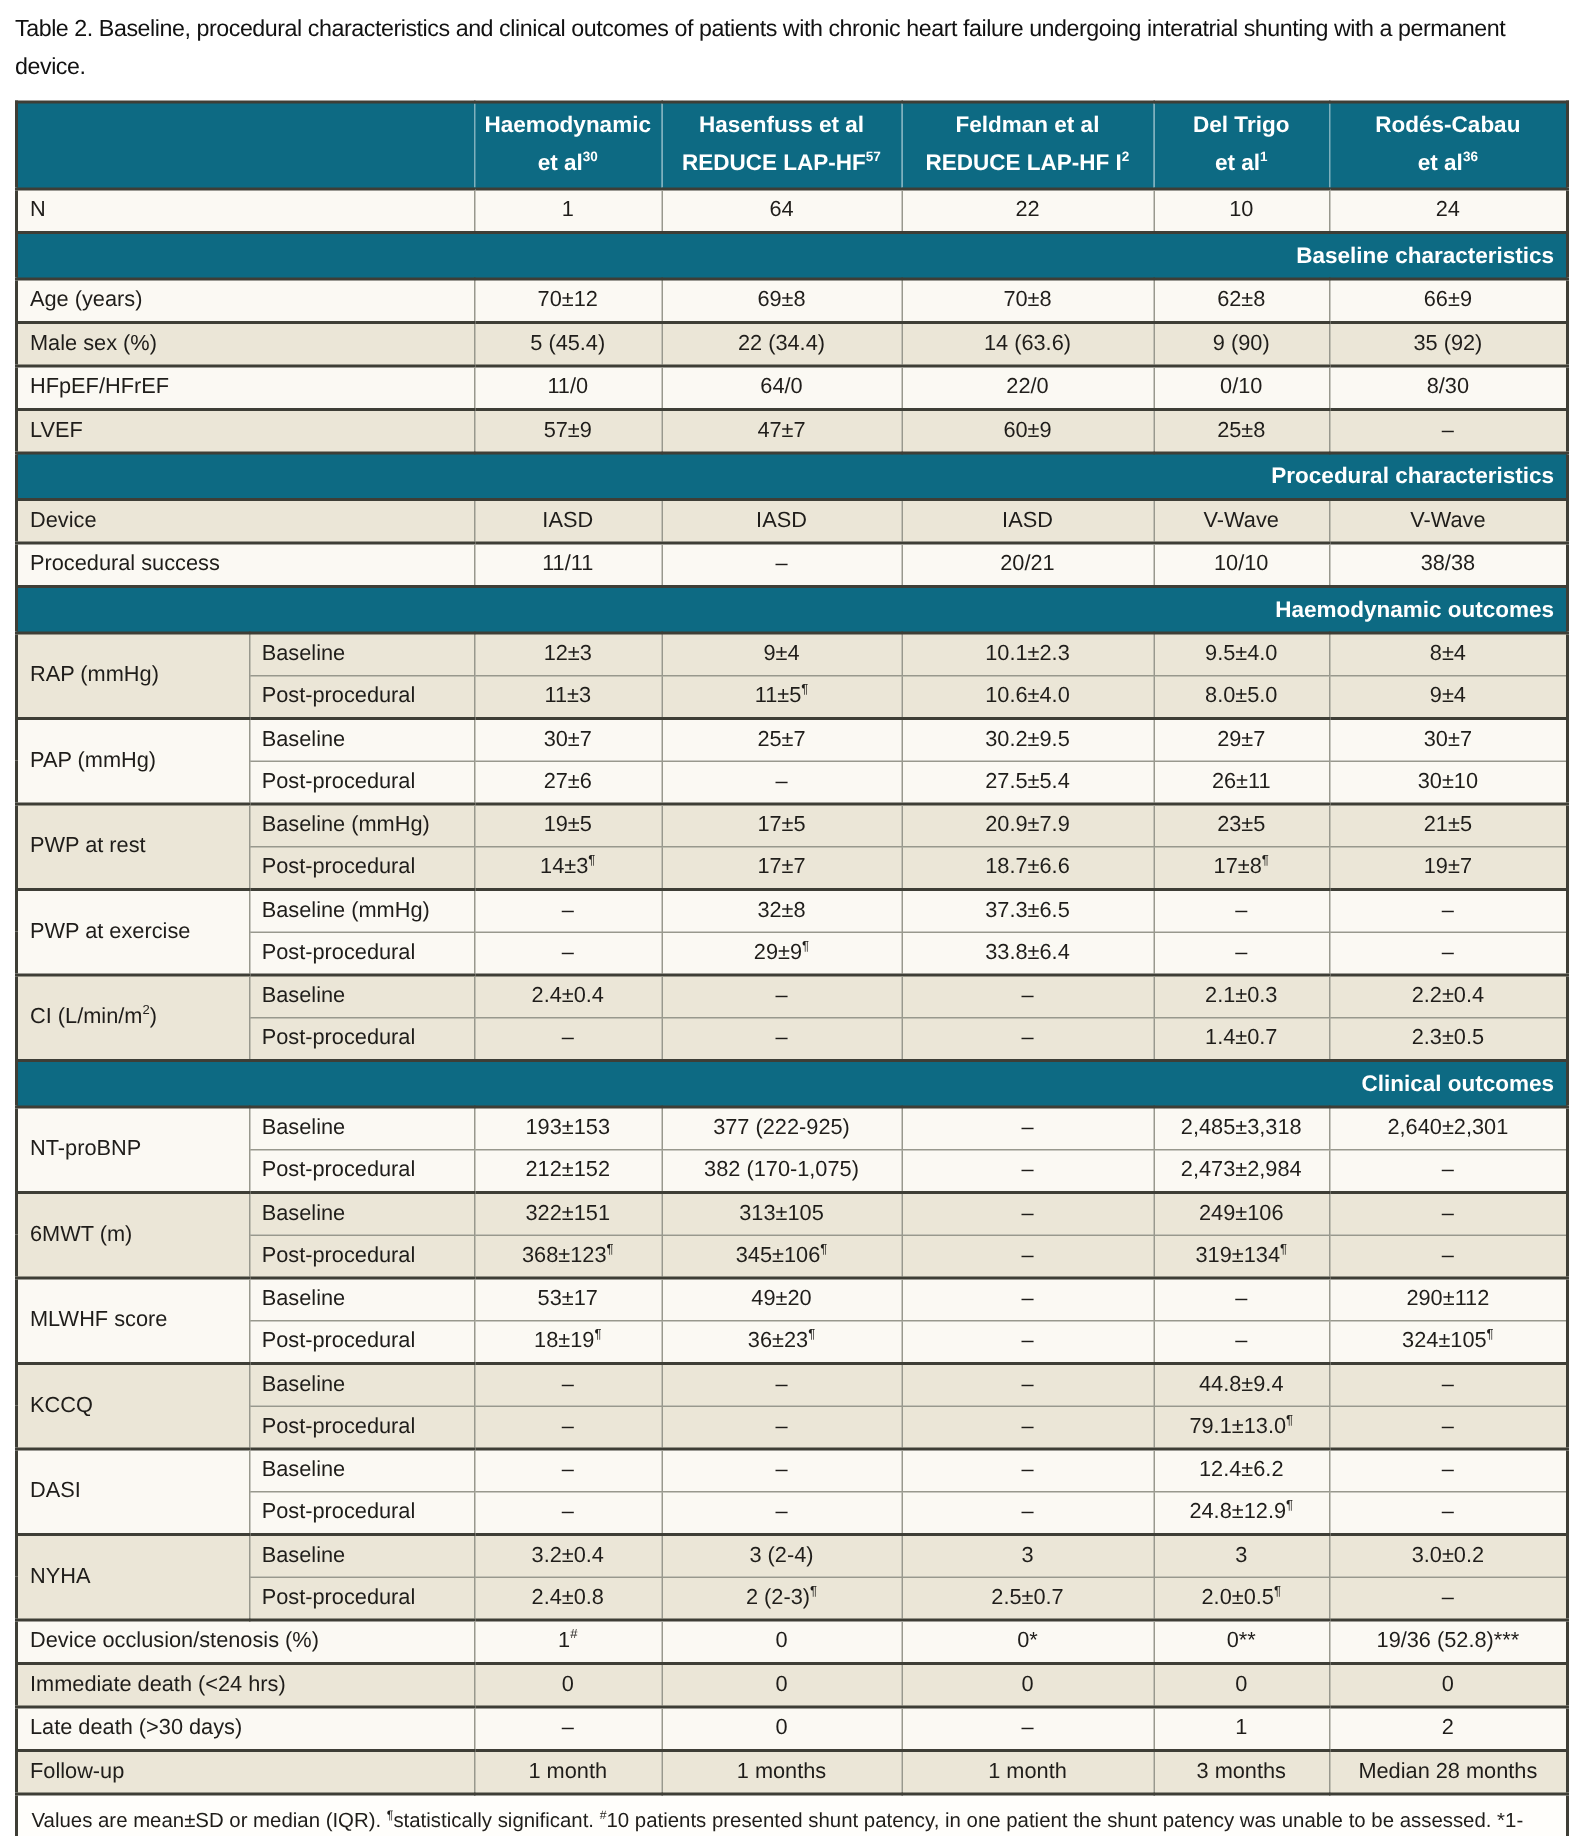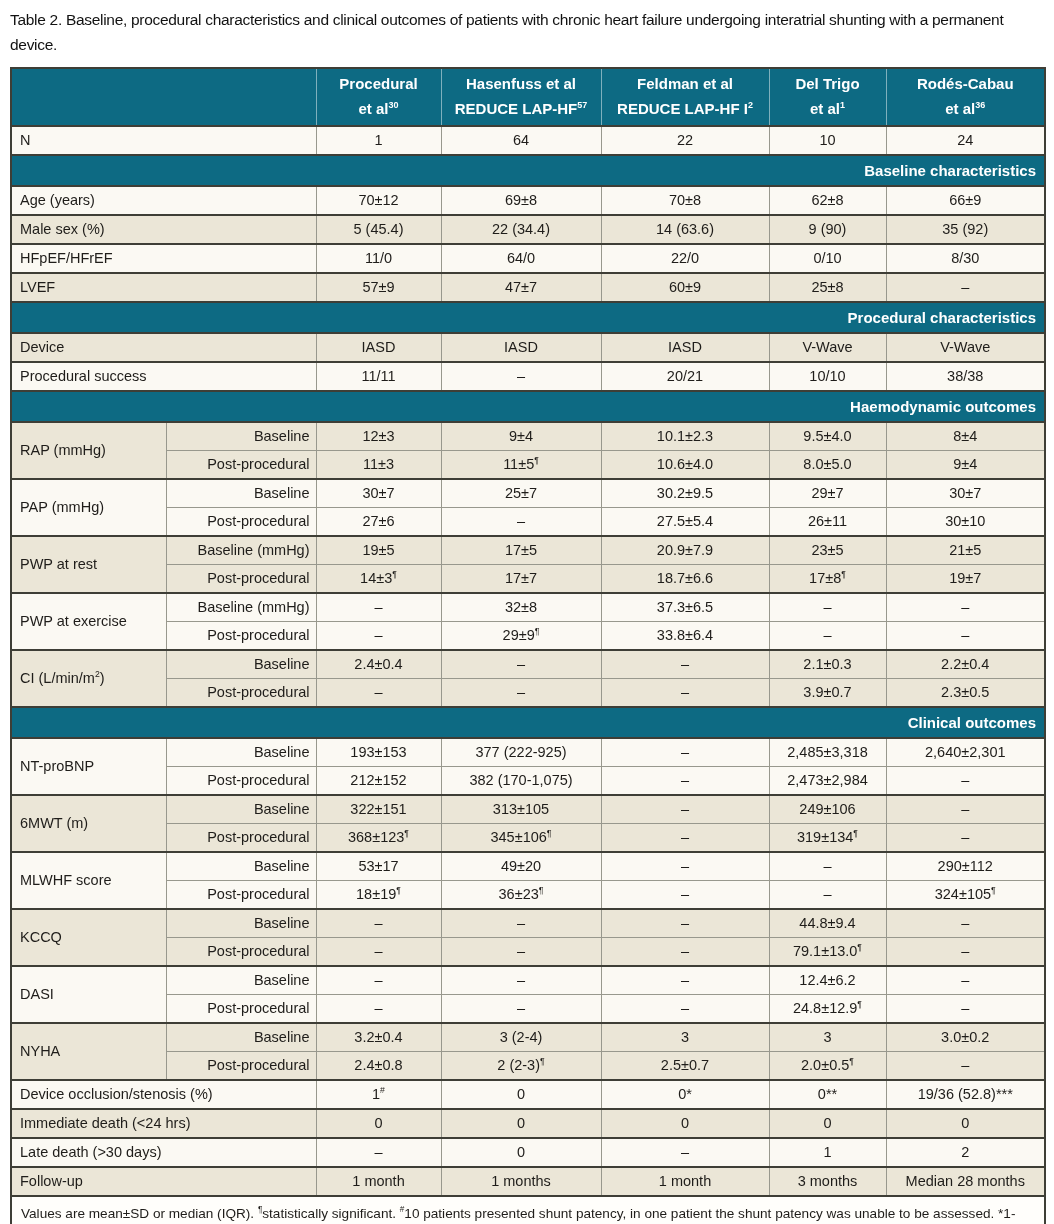--- a/index.html
+++ b/index.html
@@ -66,21 +66,21 @@
     background: var(--teal, #0d6a83);
     color: #ffffff;
     font-size: 15px;
     font-weight: bold;
     text-align: right;
     padding: 3px 8px;
     border-top: 2px solid var(--border-dark, #3e3e36);
     border-bottom: 2px solid var(--border-dark, #3e3e36);
   }
   td.lbl { text-align: left; padding-left: 8px; }
-  td.sublbl { text-align: right; padding-left: 8px; }
+  td.sublbl { text-align: left; padding-left: 8px; }
   td.val { text-align: center; }
 
   sup {
     font-size: 0.6em;
     vertical-align: super;
     line-height: 0;
   }
 
   tfoot td.footnote {
     background: #fffefb;
@@ -104,21 +104,21 @@
         <col class="c3">
         <col class="c4">
         <col class="c5">
         <col class="c6">
         <col class="c7">
     </colgroup>
     <thead>
       <tr>
         <th class="corner" colspan="2"></th>
         <th>
-          <span>Procedural</span><br>
+          <span>Haemodynamic</span><br>
           <span>et al<sup>30</sup></span>
         </th>
         <th>
           <span>Hasenfuss et al</span><br>
           <span>REDUCE LAP-HF<sup>57</sup></span>
         </th>
         <th>
           <span>Feldman et al</span><br>
           <span>REDUCE LAP-HF I<sup>2</sup></span>
         </th>
@@ -273,21 +273,21 @@
           <td class="val">–</td>
           <td class="val">–</td>
           <td class="val">2.1±0.3</td>
           <td class="val">2.2±0.4</td>
         </tr>
         <tr class="beige sub">
           <td class="sublbl">Post-procedural</td>
           <td class="val">–</td>
           <td class="val">–</td>
           <td class="val">–</td>
-          <td class="val">3.9±0.7</td>
+          <td class="val">1.4±0.7</td>
           <td class="val">2.3±0.5</td>
         </tr>
         <tr class="section">
           <td colspan="7">Clinical outcomes</td>
         </tr>
         <tr class="white hb">
           <td class="lbl" rowspan="2">NT-proBNP</td>
           <td class="sublbl">Baseline</td>
           <td class="val">193±153</td>
           <td class="val">377 (222-925)</td>

